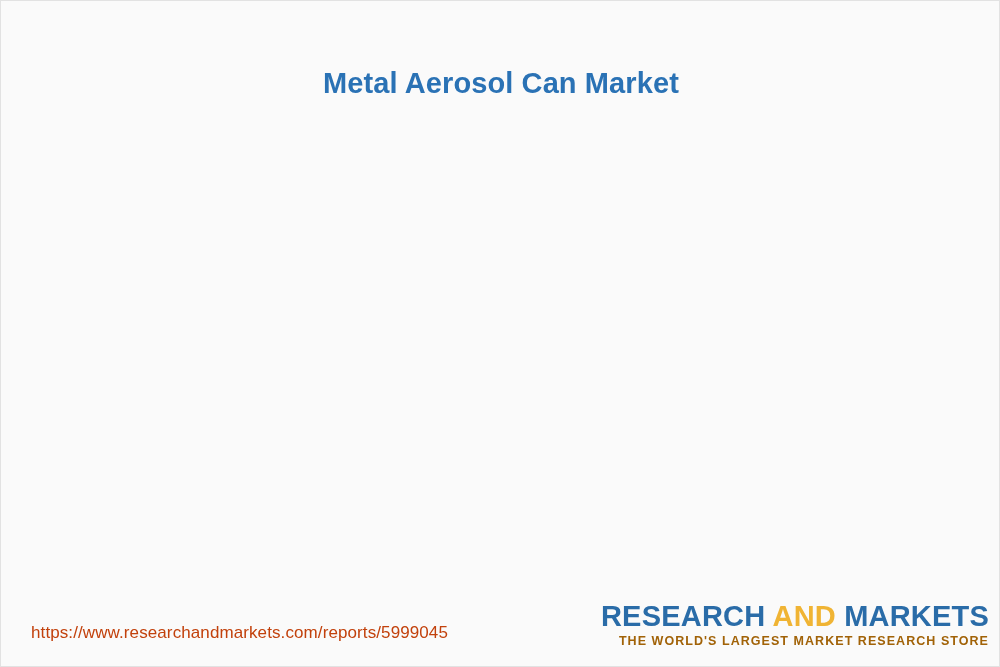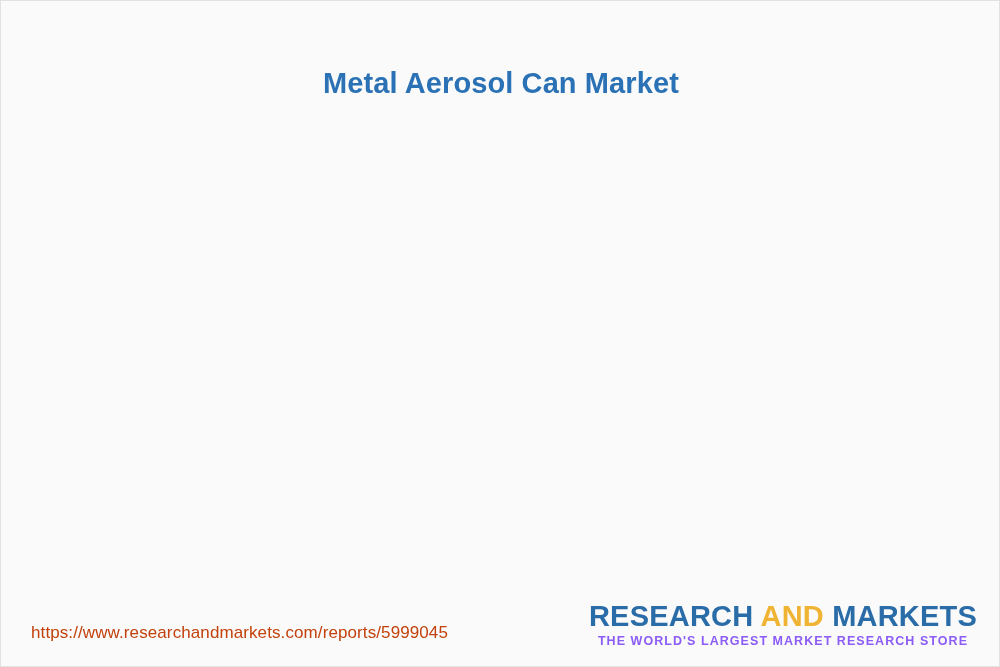--- a/index.html
+++ b/index.html
@@ -70,41 +70,40 @@
   #source-url {
     position: absolute;
     left: 30px;
     top: 622px;
     font-size: 17px;
     color: #c2410c;
     letter-spacing: 0.1px;
   }
   #brand-logo {
     position: absolute;
-    right: 22px;
+    right: 10px;
     top: 600px;
     text-align: right;
   }
   #brand-wordmark {
     font-size: 29px;
     font-weight: bold;
     letter-spacing: 0.2px;
     line-height: 1.05;
     white-space: nowrap;
   }
   .brand-blue { color: #2a6ca8; }
   .brand-gold { color: #f0b434; }
   #brand-tagline {
     font-size: 12.5px;
     font-weight: bold;
-    color: #8b5cf6;
+    color: #a16207;
     letter-spacing: 1.05px;
     margin-top: 3px;
     white-space: nowrap;
-    text-align: center;
   }
 </style>
 </head>
 <body>
 
 <div id="canvas">
 
   <div id="chart-title">Metal Aerosol Can Market</div>
 
 

